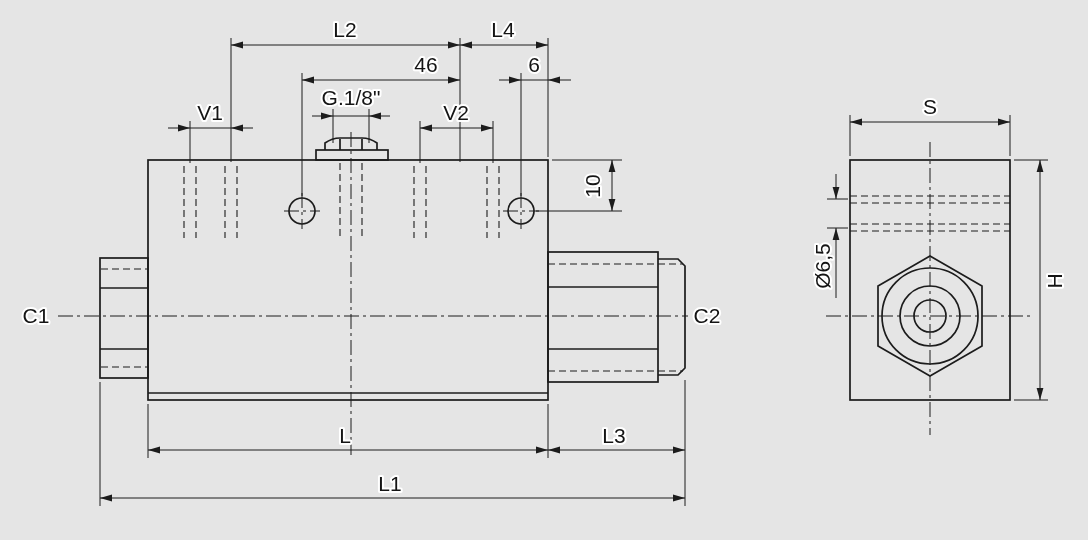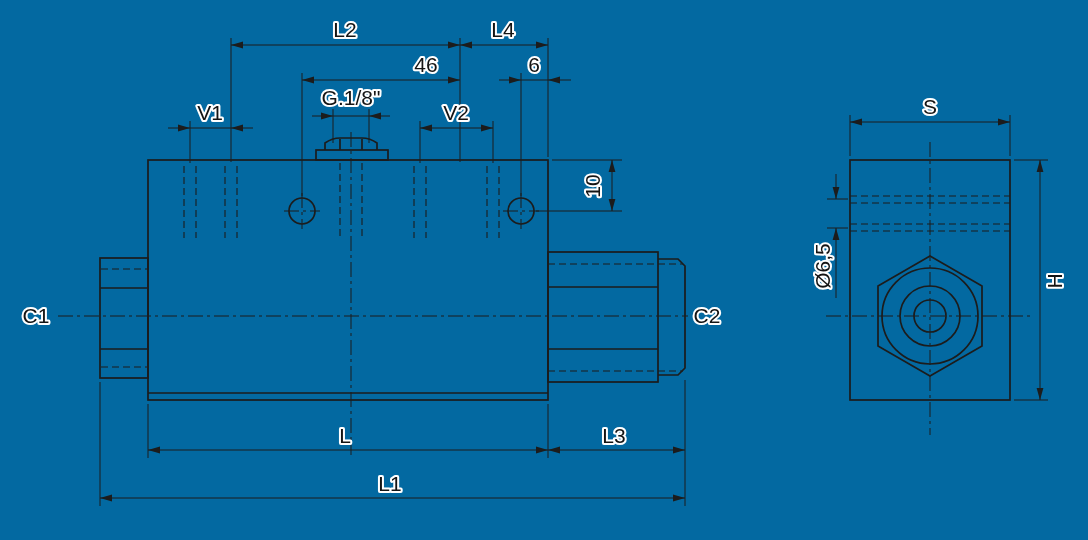--- a/index.html
+++ b/index.html
@@ -1,16 +1,16 @@
 <!DOCTYPE html>
 <html style="--line: #1c1c1c;"><head>
 <meta charset="utf-8">
 <style>
   html,body{margin:0;padding:0;width:1088px;height:540px;background:#fff;overflow:hidden}
-  #stage{position:relative;width:1088px;height:540px;background:#0369a1}
+  #stage{position:relative;width:1088px;height:540px;background:#e5e5e5}
   svg{display:block}
   .outline{fill:none;stroke:var(--line,#1c1c1c);stroke-width:1.7;stroke-linecap:butt;stroke-linejoin:miter}
   .dash{fill:none;stroke:var(--line,#1c1c1c);stroke-width:1.1;stroke-dasharray:7 4}
   .cline{fill:none;stroke:var(--line,#1c1c1c);stroke-width:1;stroke-dasharray:15 4 3 4}
   .dim{fill:none;stroke:var(--line,#1c1c1c);stroke-width:1}
   .arrfill{fill:var(--line,#1c1c1c)}
   text.lbl{font-family:"Liberation Sans",sans-serif;font-size:21px;fill:#141414;
            paint-order:stroke fill;stroke:#ffffff;stroke-width:4px;stroke-linejoin:round}
 </style>
 </head>

